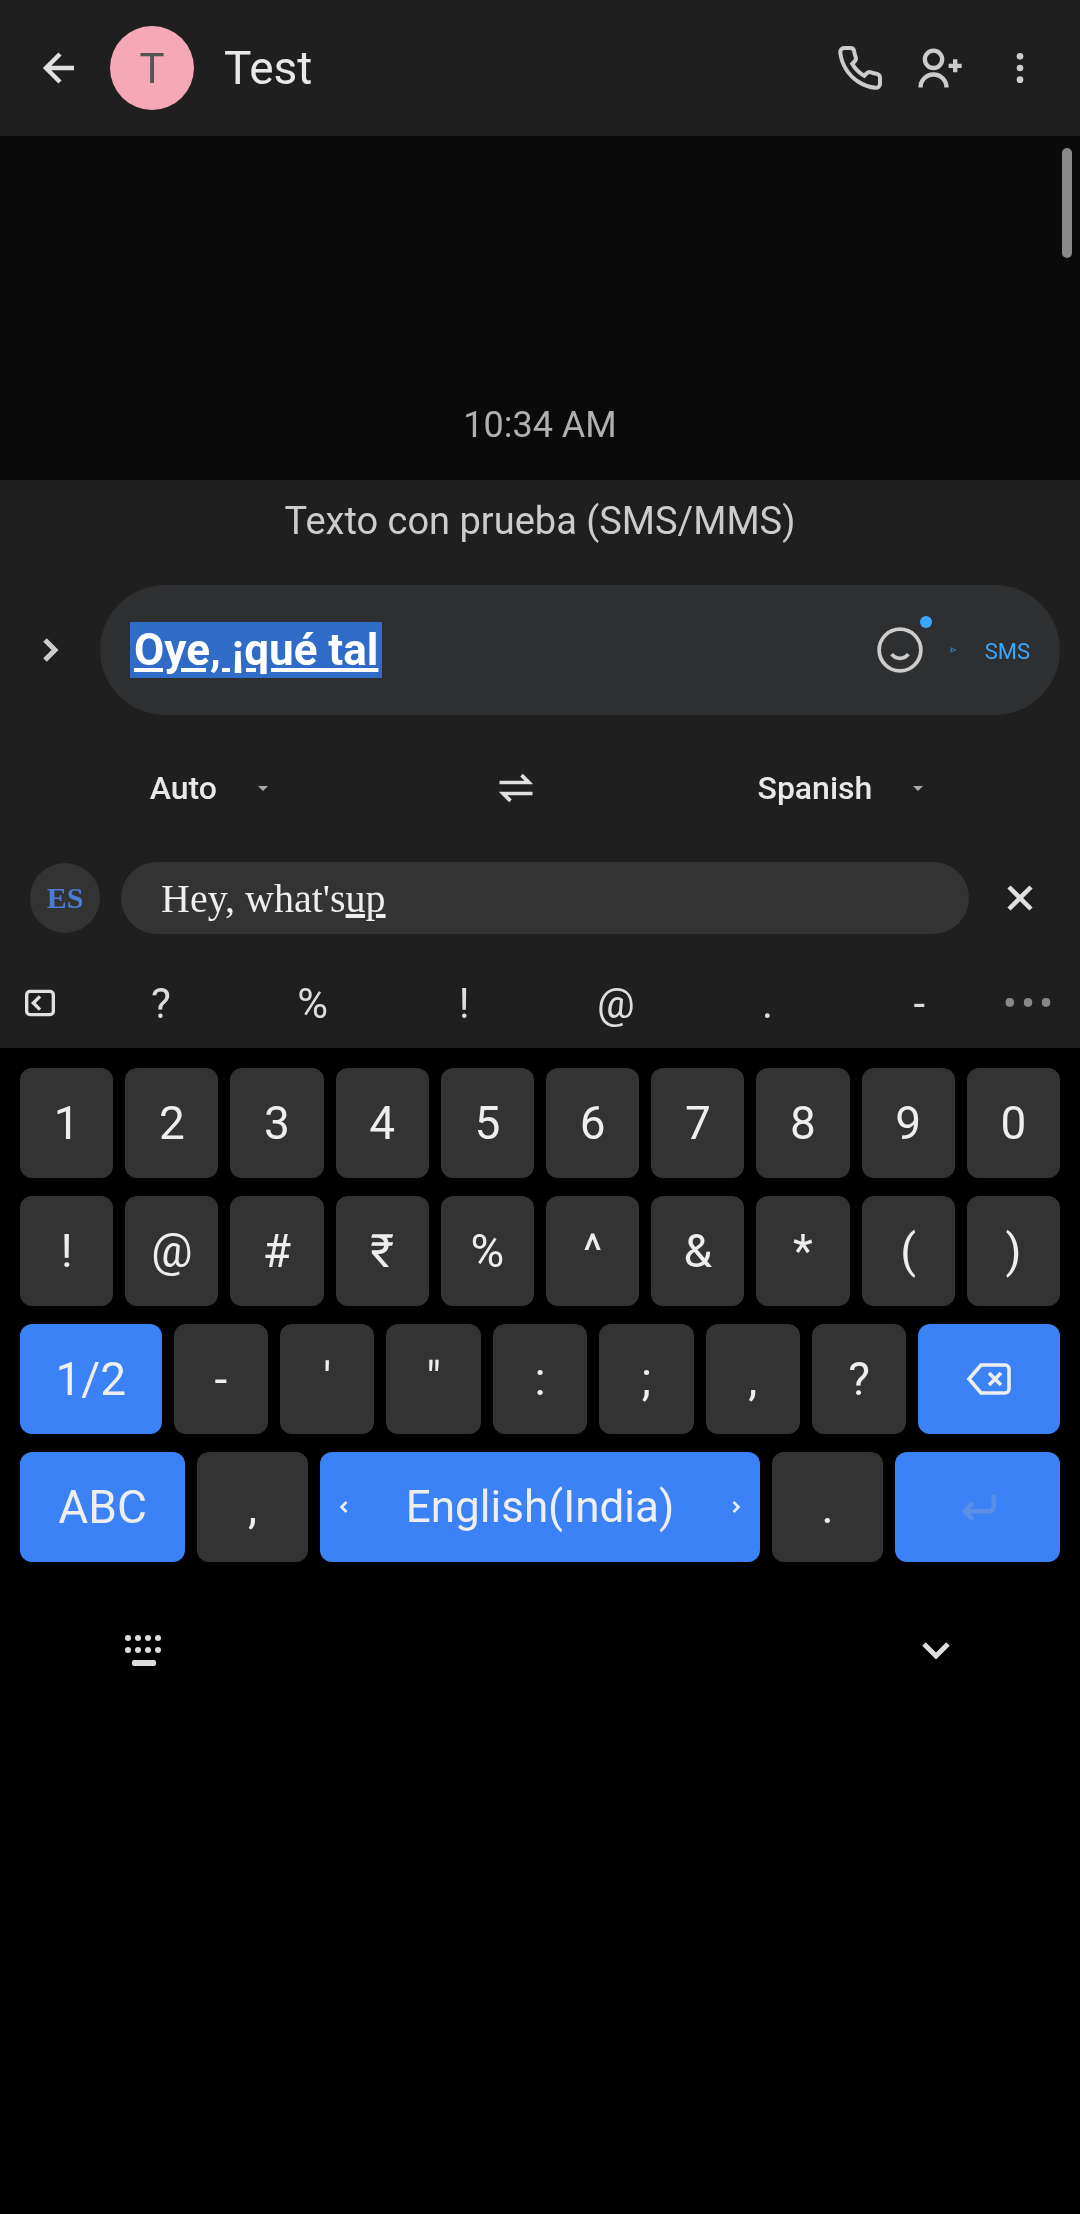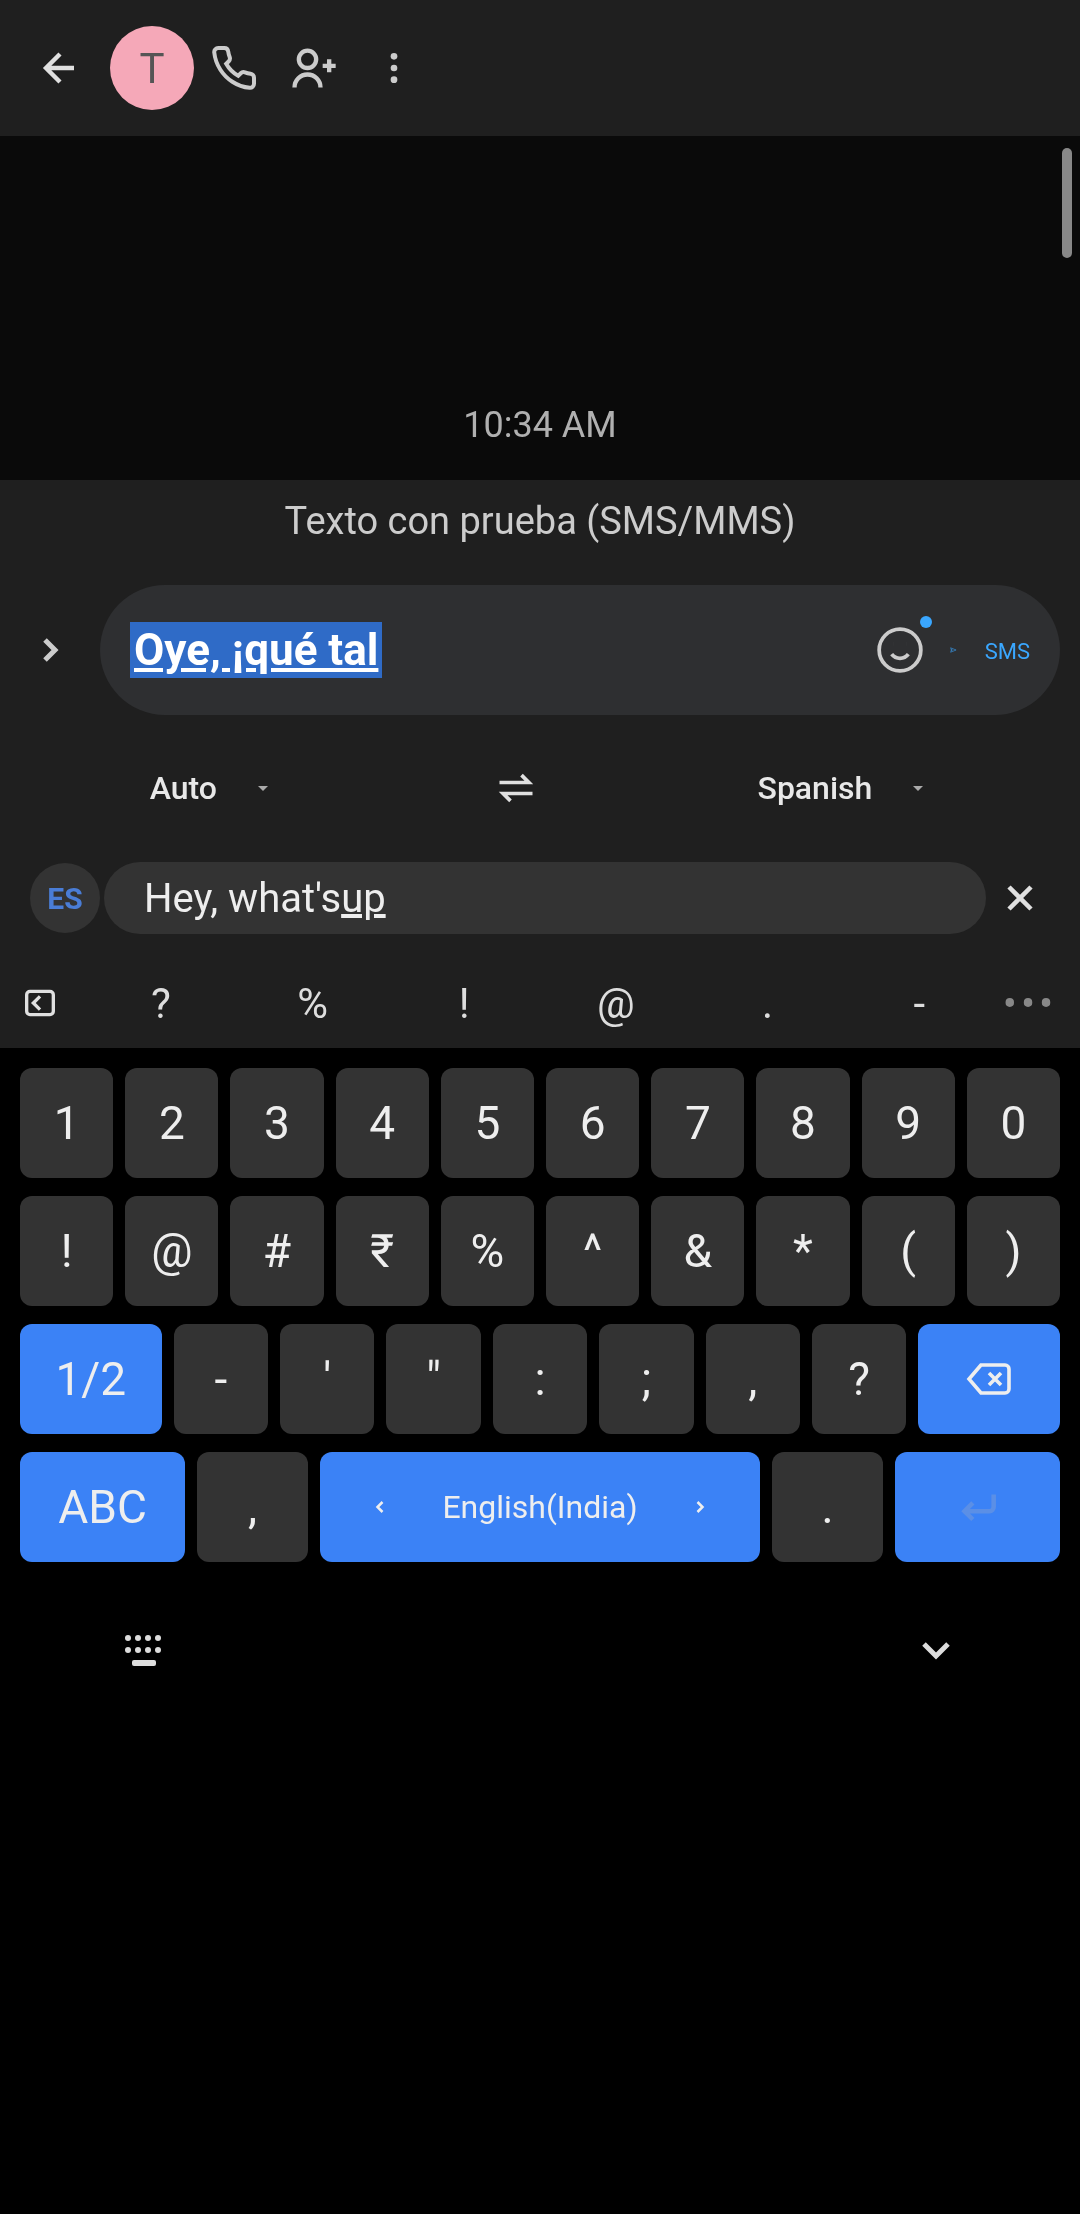--- a/index.html
+++ b/index.html
@@ -29,55 +29,56 @@
   .emoji-dot { position: absolute; top: -4px; right: -2px; width: 12px; height: 12px; border-radius: 50%; background: #3aa7ff; }
   .send-btn { width: 80px; display: flex; align-items: center; justify-content: center; color: #3aa7ff; gap: 28px; }
   .send-lbl { font-size: 22px; margin-top: 2px; }
   
   
   .translate-row { height: 100px; background: #1f1f1f; display: flex; align-items: center; justify-content: space-around; padding: 0 40px; }
   .lang-sel { display: flex; align-items: center; gap: 34px; font-size: 32px; font-weight: 500; color: #e8e8e8; }
   .swap-btn { display: flex; align-items: center; justify-content: center; }
   
   
-  .suggest-row { height: 120px; background: #1f1f1f; display: flex; align-items: center; padding: 0 30px; gap: 4px; }
+  .suggest-row { height: 120px; background: #1f1f1f; display: flex; align-items: center; padding: 0 30px; gap: 21px; font-family: Liberation Serif, serif; }
   .lang-badge { width: 70px; height: 70px; border-radius: 50%; background: #333; display: flex; align-items: center; justify-content: center; color: #4a7dd6; font-size: 30px; font-weight: 700; }
   .suggest-pill { flex: 1; height: 72px; background: #333; border-radius: 40px; display: flex; align-items: center; padding: 0 40px; font-size: 40px; color: #eee; }
   .suggest-pill .ul { text-decoration: underline; }
   .close-btn { width: 60px; height: 60px; display: flex; align-items: center; justify-content: center; }
   
   
   .kb { background: #000; }
   .kb-toolbar { height: 90px; background: #1f1f1f; display: flex; align-items: center; padding: 0 20px; gap: 10px; }
   .kb-tool { flex: 1; text-align: center; font-size: 42px; color: #ddd; }
   .kb-tool.narrow { flex: 0 0 60px; }
   .dots3 { color: #888; letter-spacing: 4px; }
   
   .kb-rows { padding: 20px 20px 10px; }
   .kb-row { display: flex; gap: 12px; margin-bottom: 18px; }
   .key { background: #333; border-radius: 12px; height: 110px; display: flex; align-items: center; justify-content: center; font-size: 46px; color: #eee; }
   .key.w1 { flex: 1; }
   .key.w15 { flex: 1.5; }
   .key.dark { background: #3b82f6; }
-  .key.space { flex: 4; font-size: 32px; gap: 52px; }
+  .key.space { flex: 4; font-size: 44px; gap: 52px; }
   
   .nav-bar { height: 120px; display: flex; align-items: center; justify-content: space-between; padding: 0 120px 0 120px; }
   
   svg { display: block; }
 </style>
 </head>
 <body>
 
 <div class="header">
   <div class="hdr-btn">
     <svg width="48" height="48" viewBox="0 0 24 24" fill="none" stroke="#e0e0e0" stroke-width="2.2">
         <path d="M19 12H5m7-7l-7 7 7 7"></path>
       </svg>
   </div>
   <div class="avatar">T</div>
+  <div class="title">Test</div>
   <div class="hdr-btn">
     <svg width="48" height="48" viewBox="0 0 24 24" fill="none" stroke="#ccc" stroke-width="2">
         <path d="M22 16.92v3a2 2 0 01-2.18 2 19.8 19.8 0 01-8.63-3.07 19.5 19.5 0 01-6-6A19.8 19.8 0 012.12 4.18 2 2 0 014.11 2h3a2 2 0 012 1.72c.13.96.37 1.9.72 2.79a2 2 0 01-.45 2.11L8.09 9.91a16 16 0 006 6l1.29-1.29a2 2 0 012.11-.45c.89.35 1.83.59 2.79.72A2 2 0 0122 16.92z"></path>
       </svg>
   </div>
   <div class="hdr-btn">
     <svg width="52" height="52" viewBox="0 0 24 24" fill="none" stroke="#ccc" stroke-width="2">
         <circle cx="9" cy="8" r="4"></circle>
         <path d="M3 21c0-3.3 2.7-6 6-6s6 2.7 6 6M19 8v6m3-3h-6"></path>
       </svg>

